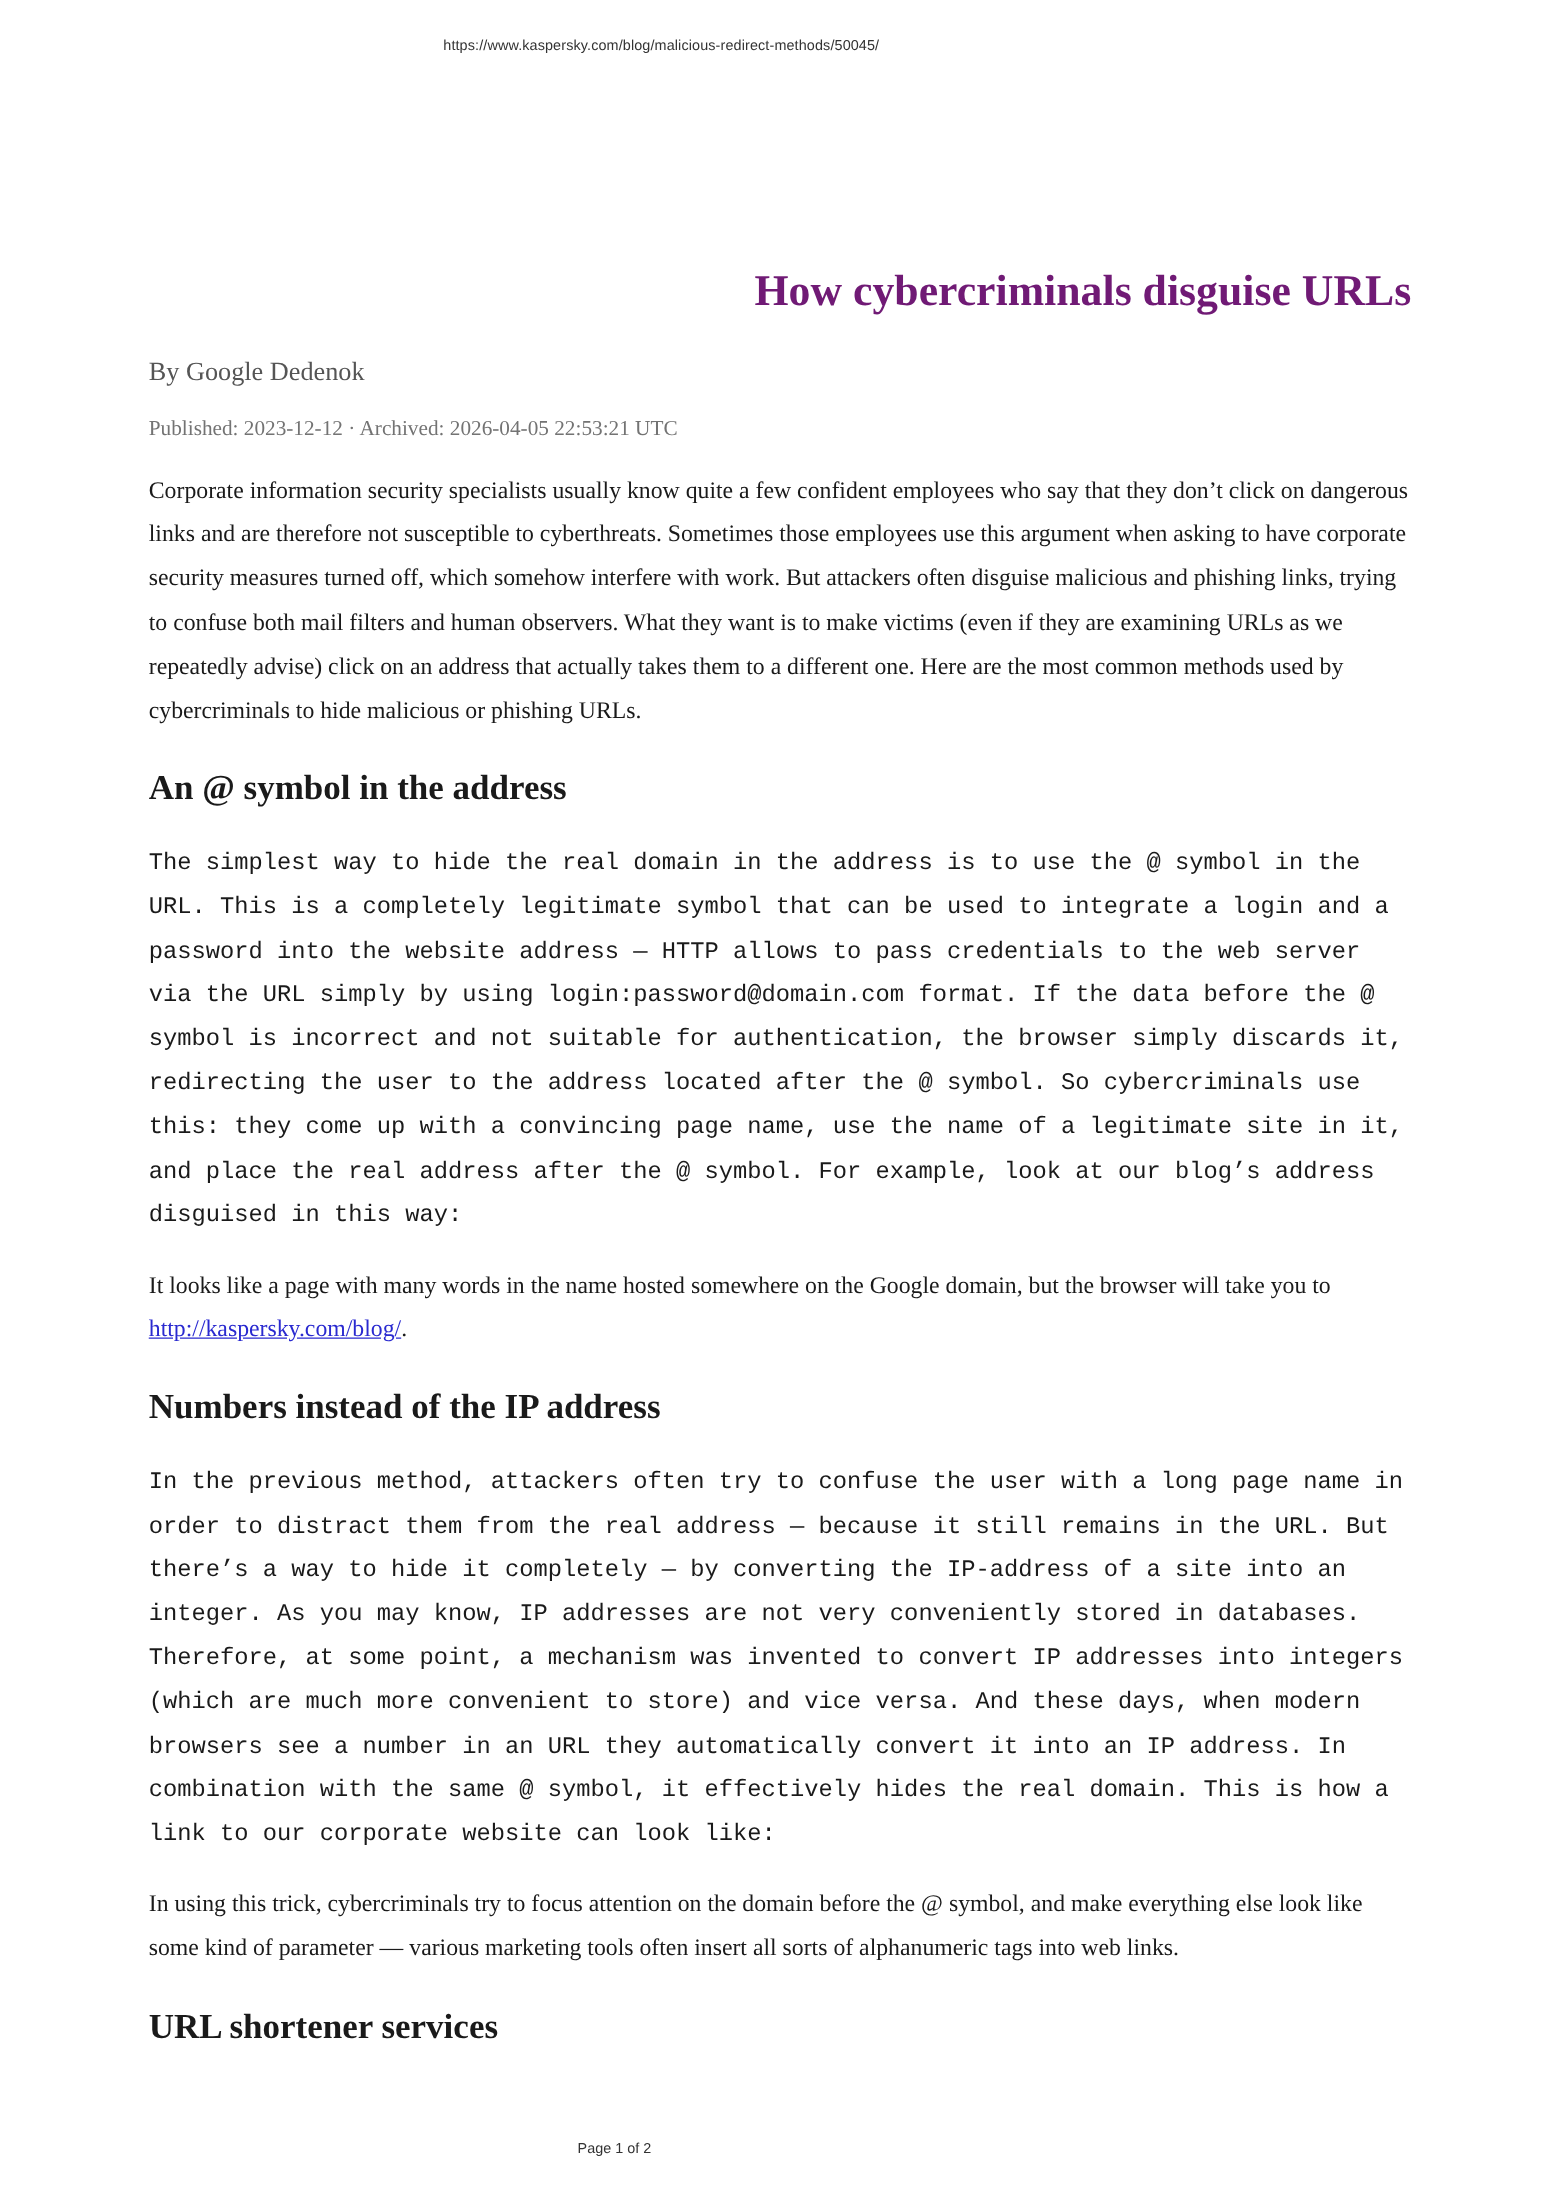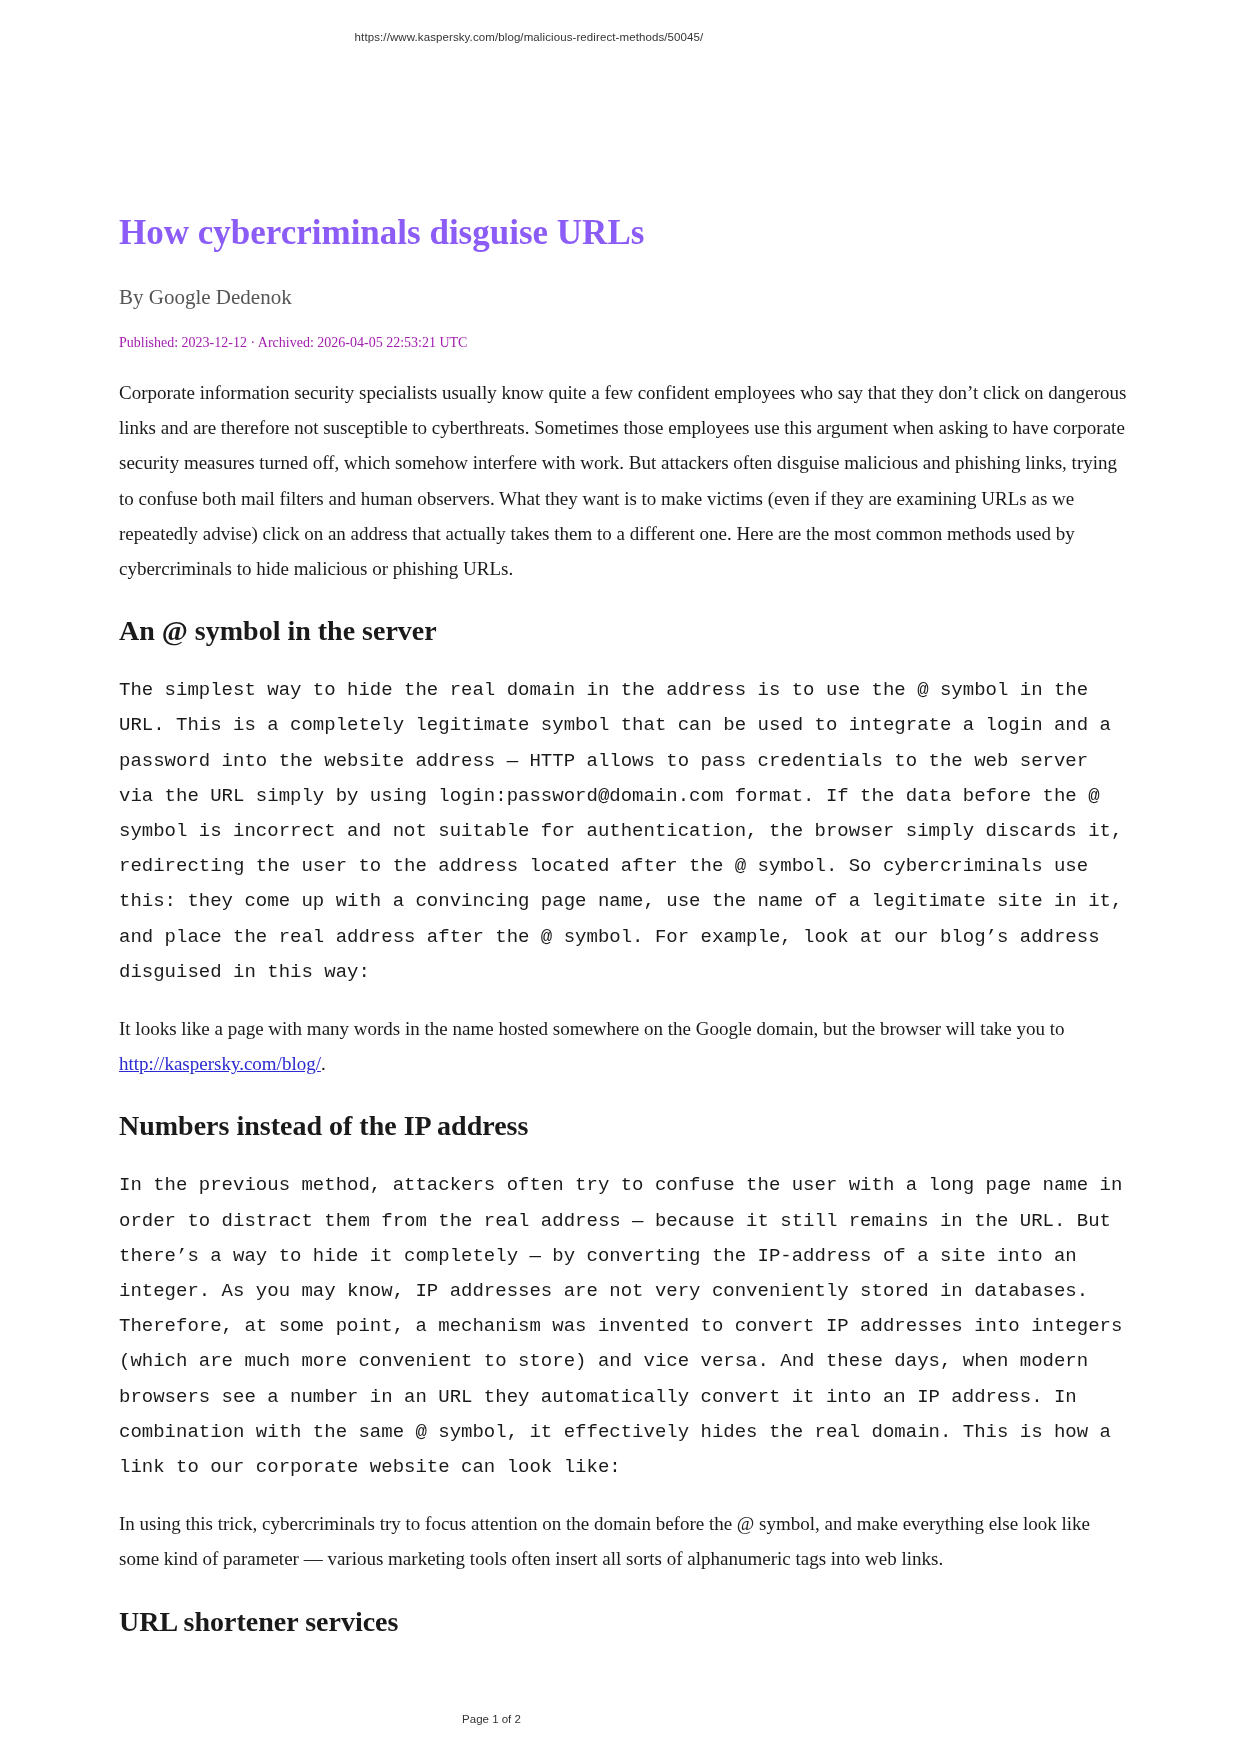--- a/index.html
+++ b/index.html
@@ -30,33 +30,34 @@
     position: absolute;
     left: 119px;
     top: 210px;
     width: 1010px;
   }
   .title {
     font-size: 35px;
     font-weight: bold;
     margin: 0;
     line-height: 46px;
-    color: #8b5cf6;
+    color: #701a75;
+    text-align: right;
   }
   .byline {
     margin: 26px 0 0 0;
     font-size: 21px;
     line-height: 30px;
     color: #555555;
   }
   .meta {
     margin: 18px 0 0 0;
-    font-size: 14px;
+    font-size: 17px;
     line-height: 26px;
-    color: #a21caf;
+    color: #737373;
   }
   p.body {
     font-size: 19px;
     line-height: 35.2px;
     margin: 0;
     color: #1a1a1a;
   }
   .intro { margin-top: 19px !important; }
   h2.section {
     font-size: 28px;
@@ -90,21 +91,21 @@
 <div class="page-url">https://www.kaspersky.com/blog/malicious-redirect-methods/50045/</div>
 
 <article class="article">
   <h1 class="title">How cybercriminals disguise URLs</h1>
   <div class="byline">By Google Dedenok</div>
   <div class="meta">Published: 2023-12-12 · Archived: 2026-04-05 22:53:21 UTC</div>
 
   <p class="body intro">Corporate information security specialists usually know quite a few confident employees who say that they don’t click on dangerous links and are therefore not susceptible to cyberthreats. Sometimes those employees use this argument when asking to have corporate security measures turned off, which somehow interfere with work. But attackers often disguise malicious and phishing links, trying to confuse both mail filters and human observers. What they want is to make victims (even if they are examining URLs as we repeatedly advise) click on an address that actually takes them to a different one. Here are the most common methods used by cybercriminals to hide malicious or phishing URLs.</p>
 
   <section>
-    <h2 class="section gap-h">An @ symbol in the server</h2>
+    <h2 class="section gap-h">An @ symbol in the address</h2>
     <p class="body gap-after-h">The simplest way to hide the real domain in the address is to use the @ symbol in the URL. This is a completely legitimate symbol that can be used to integrate a login and a password into the website address — HTTP allows to pass credentials to the web server via the URL simply by using login:password@domain.com format. If the data before the @ symbol is incorrect and not suitable for authentication, the browser simply discards it, redirecting the user to the address located after the @ symbol. So cybercriminals use this: they come up with a convincing page name, use the name of a legitimate site in it, and place the real address after the @ symbol. For example, look at our blog’s address disguised in this way:</p>
     <p class="body gap-p"><span>It looks like a page with many words in the name hosted somewhere on the Google domain, but the browser will take you to </span><a class="link" href="#">http://kaspersky.com/blog/</a><span>.</span></p>
   </section>
 
   <section>
     <h2 class="section gap-h">Numbers instead of the IP address</h2>
     <p class="body gap-after-h">In the previous method, attackers often try to confuse the user with a long page name in order to distract them from the real address — because it still remains in the URL. But there’s a way to hide it completely — by converting the IP-address of a site into an integer. As you may know, IP addresses are not very conveniently stored in databases. Therefore, at some point, a mechanism was invented to convert IP addresses into integers (which are much more convenient to store) and vice versa. And these days, when modern browsers see a number in an URL they automatically convert it into an IP address. In combination with the same @ symbol, it effectively hides the real domain. This is how a link to our corporate website can look like:</p>
     <p class="body gap-p">In using this trick, cybercriminals try to focus attention on the domain before the @ symbol, and make everything else look like some kind of parameter — various marketing tools often insert all sorts of alphanumeric tags into web links.</p>
   </section>
 

